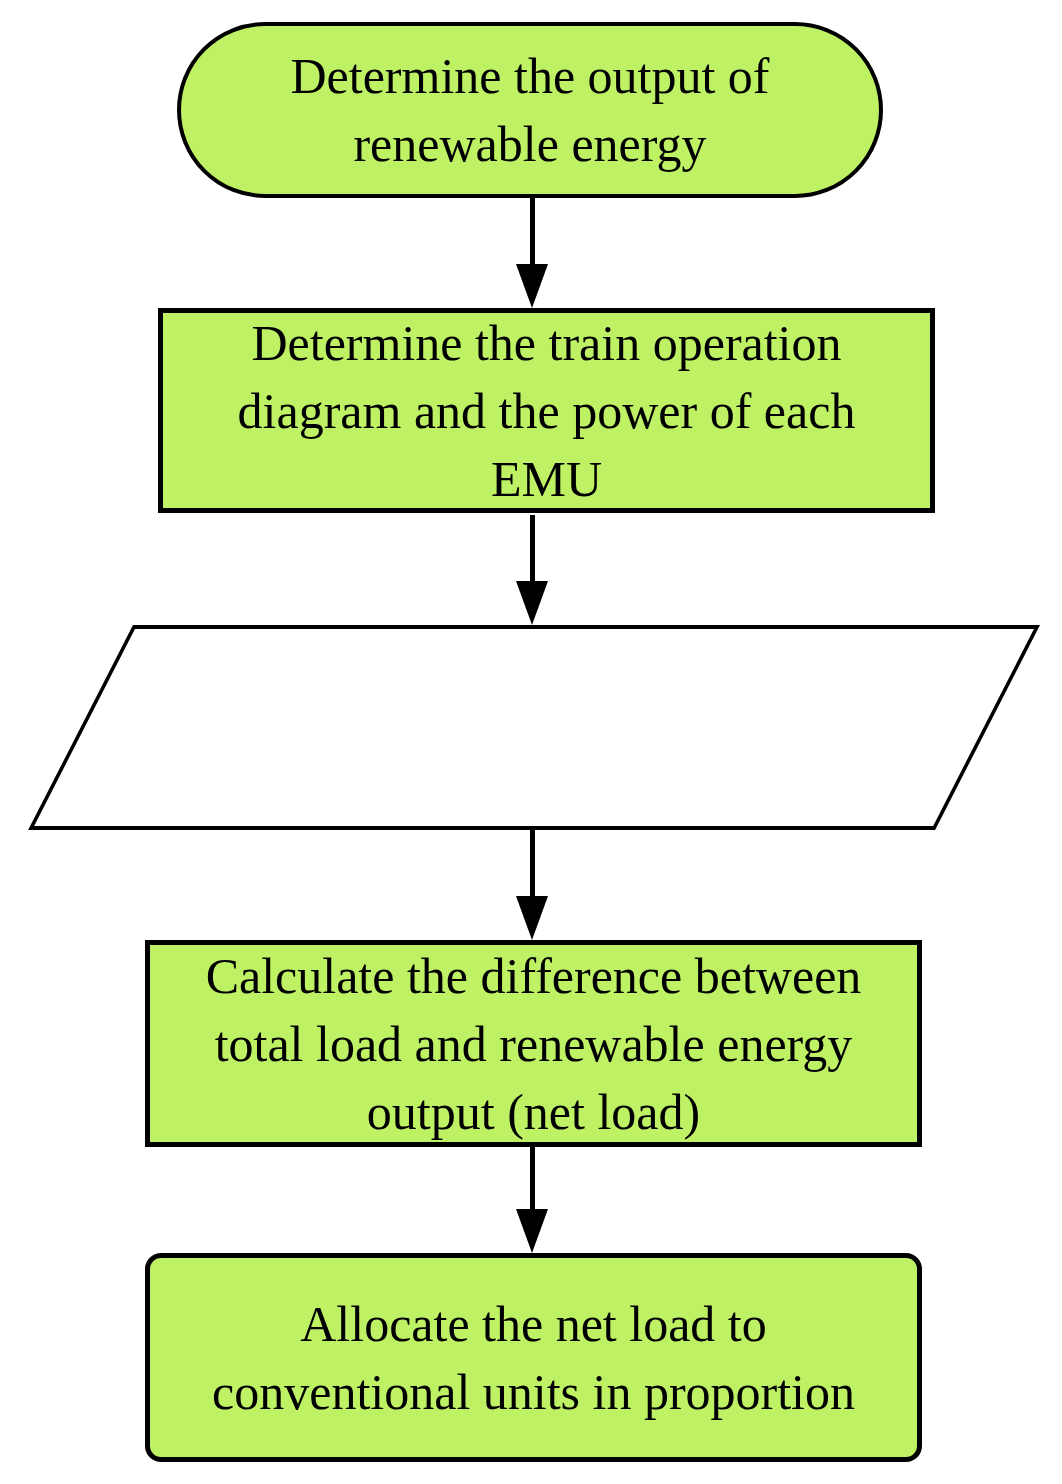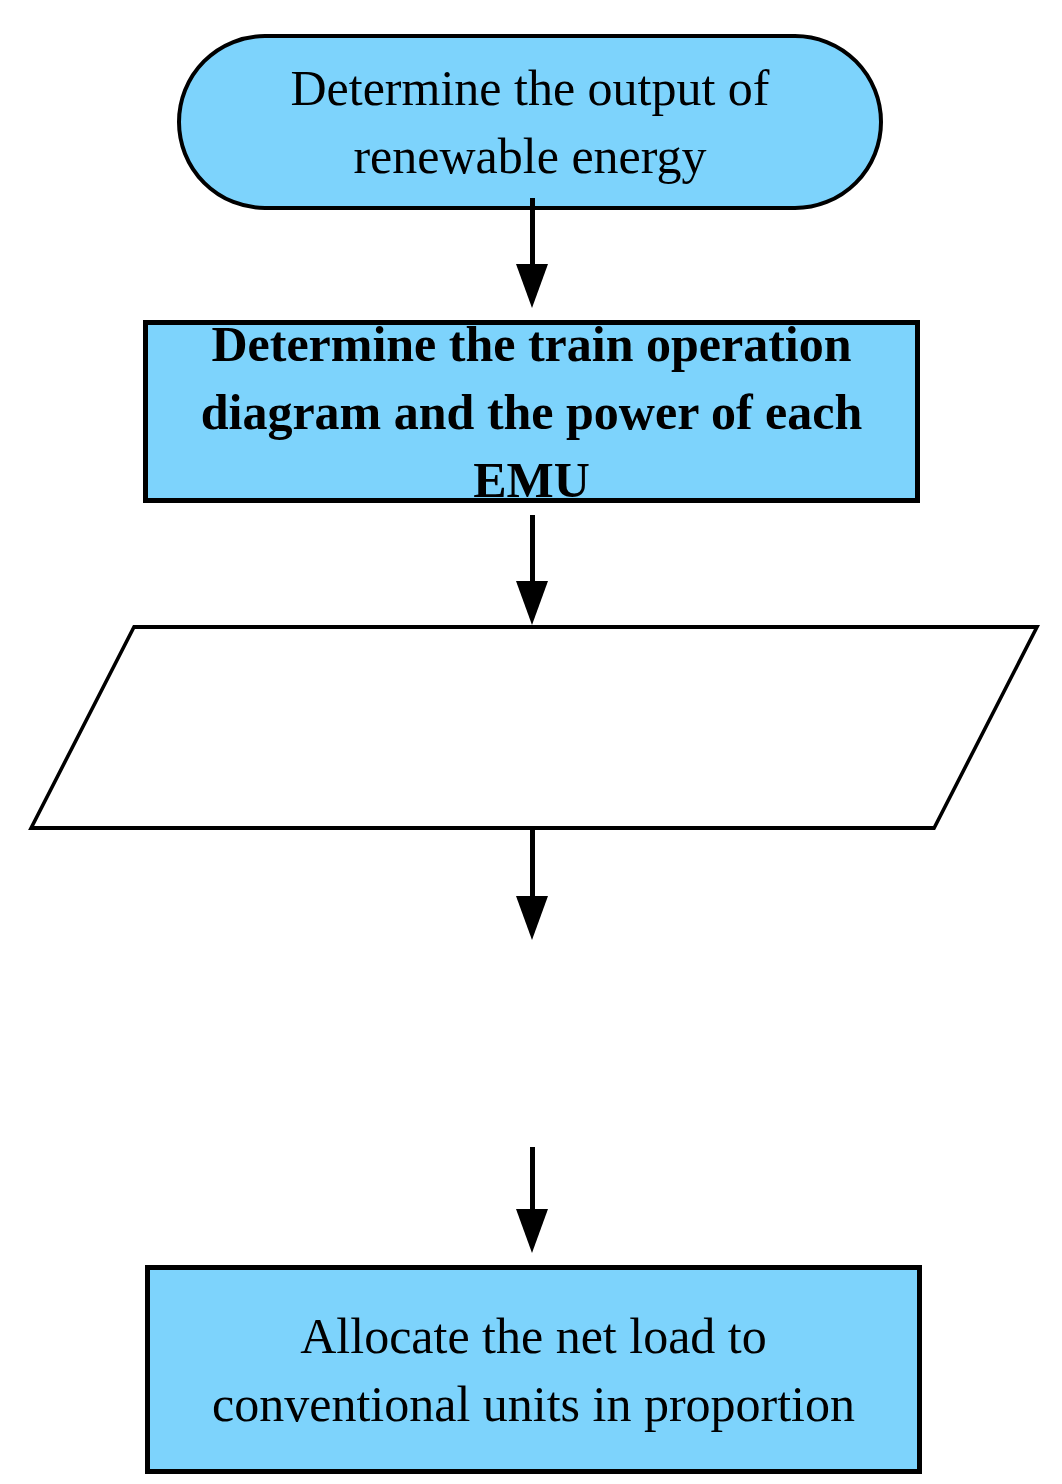--- a/index.html
+++ b/index.html
@@ -7,39 +7,38 @@
     position: relative;
     width: 1062px;
     height: 1484px;
     background: #ffffff;
     font-family: "Liberation Serif", serif;
     color: #000000;
   }
   .node {
     position: absolute;
     box-sizing: border-box;
-    background: #7dd3fc;
+    background: #bef264;
     border: 5px solid #000000;
     display: flex;
     align-items: center;
     justify-content: center;
     text-align: center;
     font-size: 50px;
     line-height: 68px;
     white-space: pre-line;
-    margin-top: 12px;
   }
   .terminator {
     left: 177px; top: 22px; width: 706px; height: 176px;
     border-width: 4px;
     border-radius: 88px;
   }
-  .process-1 { left: 143px; top: 308px;  width: 777px; height: 183px; font-weight: bold; }
+  .process-1 { left: 158px; top: 308px;  width: 777px; height: 205px; }
   .process-2 { left: 145px; top: 940px;  width: 777px; height: 207px; }
-  .process-3 { left: 145px; top: 1253px; width: 777px; height: 209px; }
+  .process-3 { left: 145px; top: 1253px; width: 777px; height: 209px; border-radius: 16px; }
   .io-shape {
     position: absolute;
     box-sizing: border-box;
     left: 133px; top: 625px; width: 907px; height: 205px;
     background: #ffffff;
     border: 4px solid #000000;
     transform: skewX(-27.1deg);
     transform-origin: 0 0;
   }
   .io-text {
@@ -95,20 +94,23 @@
     <div class="arrow-head"></div>
   </div>
 
   <div class="io-shape"></div>
 
   <div class="arrow a3">
     <div class="arrow-line"></div>
     <div class="arrow-head"></div>
   </div>
 
+  <div class="node process-2">Calculate the difference between
+total load and renewable energy
+output (net load)</div>
 
   <div class="arrow a4">
     <div class="arrow-line"></div>
     <div class="arrow-head"></div>
   </div>
 
   <div class="node process-3">Allocate the net load to
 conventional units in proportion</div>
 
 </div>

